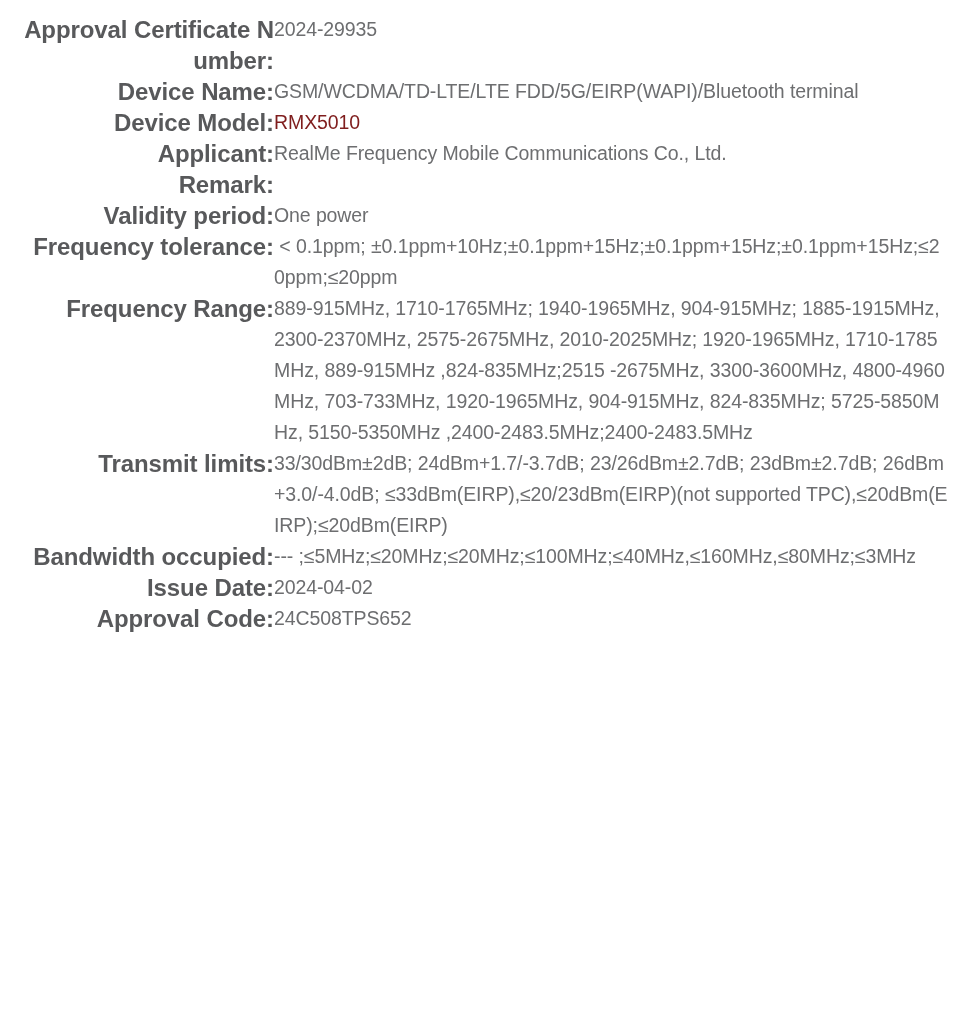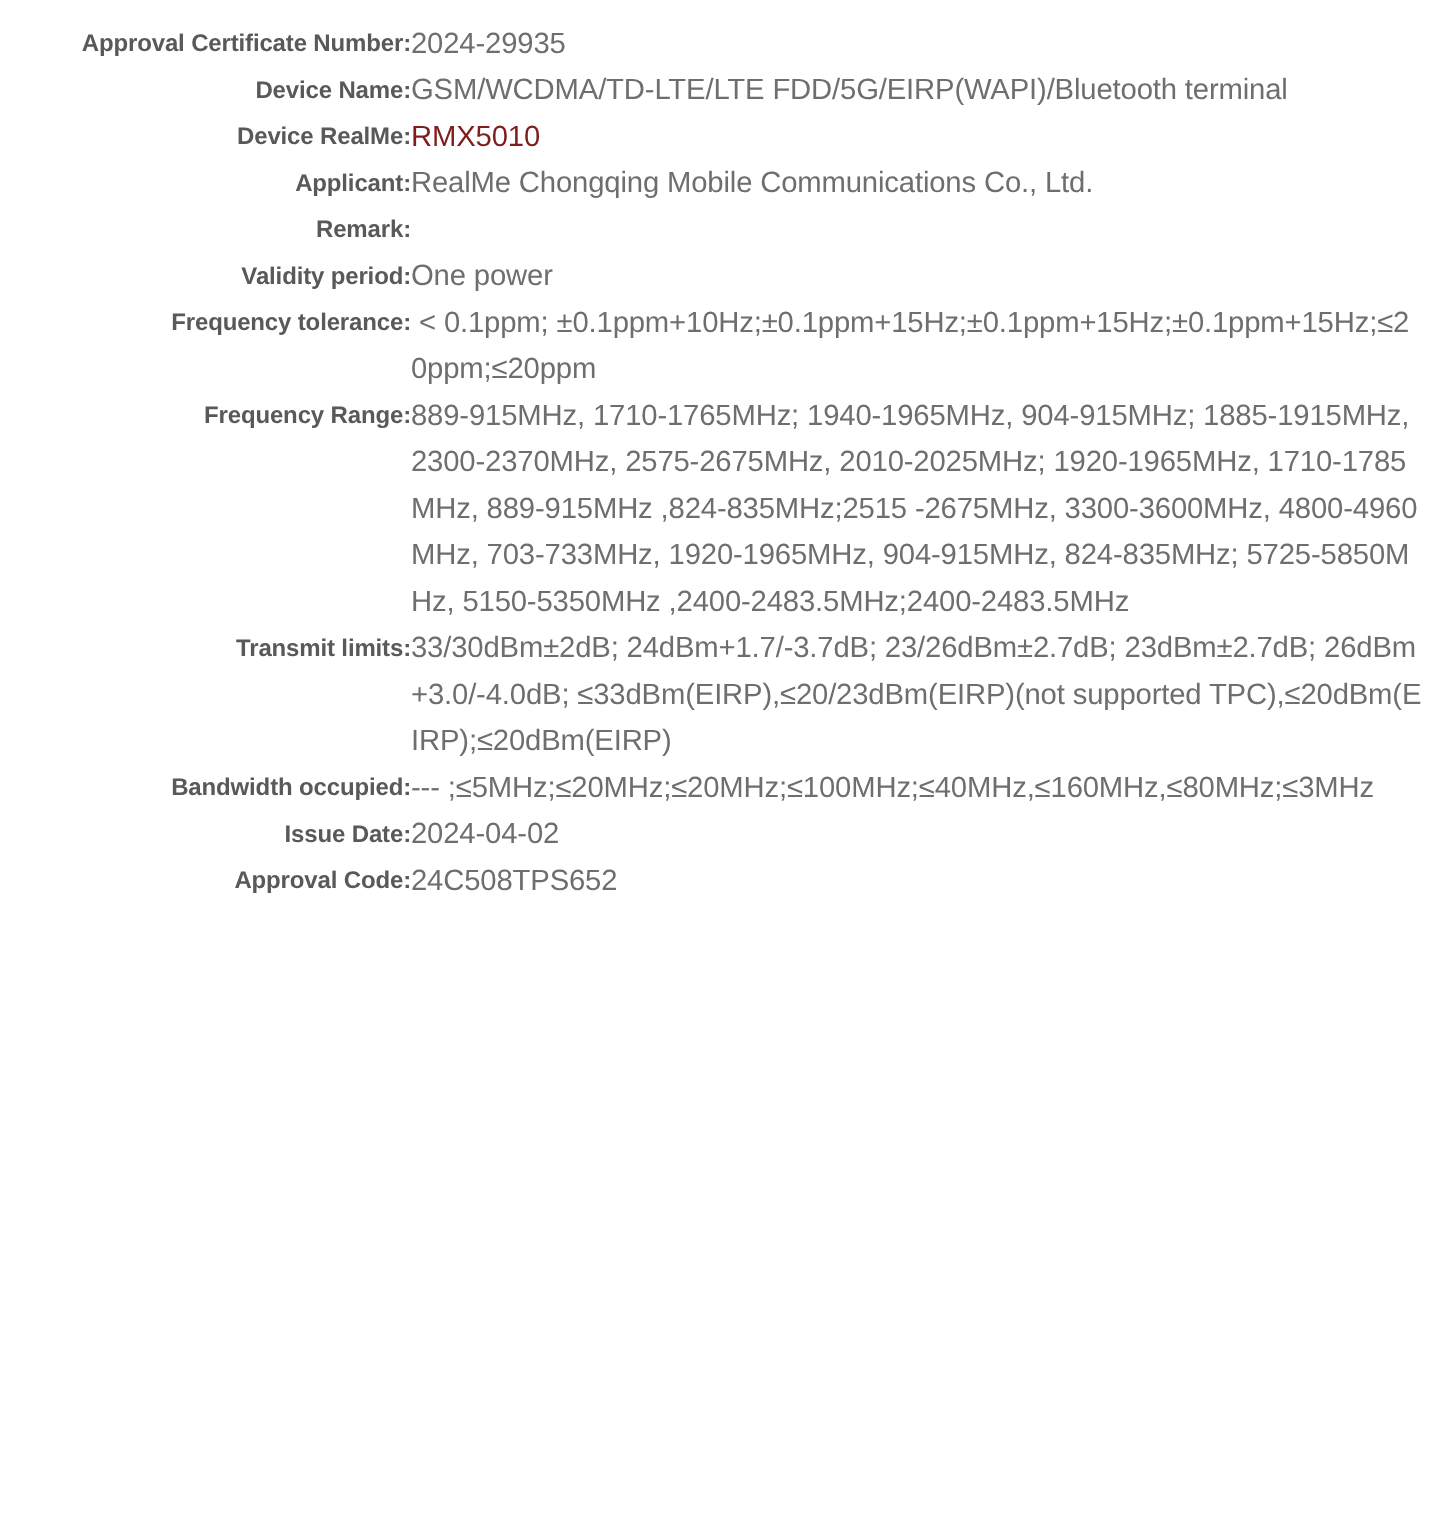--- a/index.html
+++ b/index.html
@@ -28,21 +28,21 @@
   .cert-table col.value-col { width: auto; }
 
   .cert-row > td {
     vertical-align: top;
     padding: 0;
   }
 
   .field-label {
     text-align: right;
     font-weight: bold;
-    font-size: 16px;
+    font-size: 24px;
     line-height: 31px;
     color: #58595b;
     padding: 11px 18px 11px 0;
     letter-spacing: -0.1px;
     word-break: break-all;
   }
 
   .field-value {
     text-align: left;
     font-size: 19.5px;
@@ -76,26 +76,26 @@
     <tbody>
         <tr class="cert-row">
           <td class="field-label">Approval Certificate Number:</td>
           <td class="field-value">2024-29935</td>
         </tr>
         <tr class="cert-row">
           <td class="field-label">Device Name:</td>
           <td class="field-value">GSM/WCDMA/TD-LTE/LTE FDD/5G/EIRP(WAPI)/Bluetooth terminal</td>
         </tr>
         <tr class="cert-row">
-          <td class="field-label">Device RealMe:</td>
+          <td class="field-label">Device Model:</td>
           <td class="field-value accent">RMX5010</td>
         </tr>
         <tr class="cert-row">
           <td class="field-label">Applicant:</td>
-          <td class="field-value">RealMe Chongqing Mobile Communications Co., Ltd.</td>
+          <td class="field-value">RealMe Frequency Mobile Communications Co., Ltd.</td>
         </tr>
         <tr class="cert-row">
           <td class="field-label">Remark:</td>
           <td class="field-value empty"></td>
         </tr>
         <tr class="cert-row">
           <td class="field-label">Validity period:</td>
           <td class="field-value">One power</td>
         </tr>
         <tr class="cert-row">

